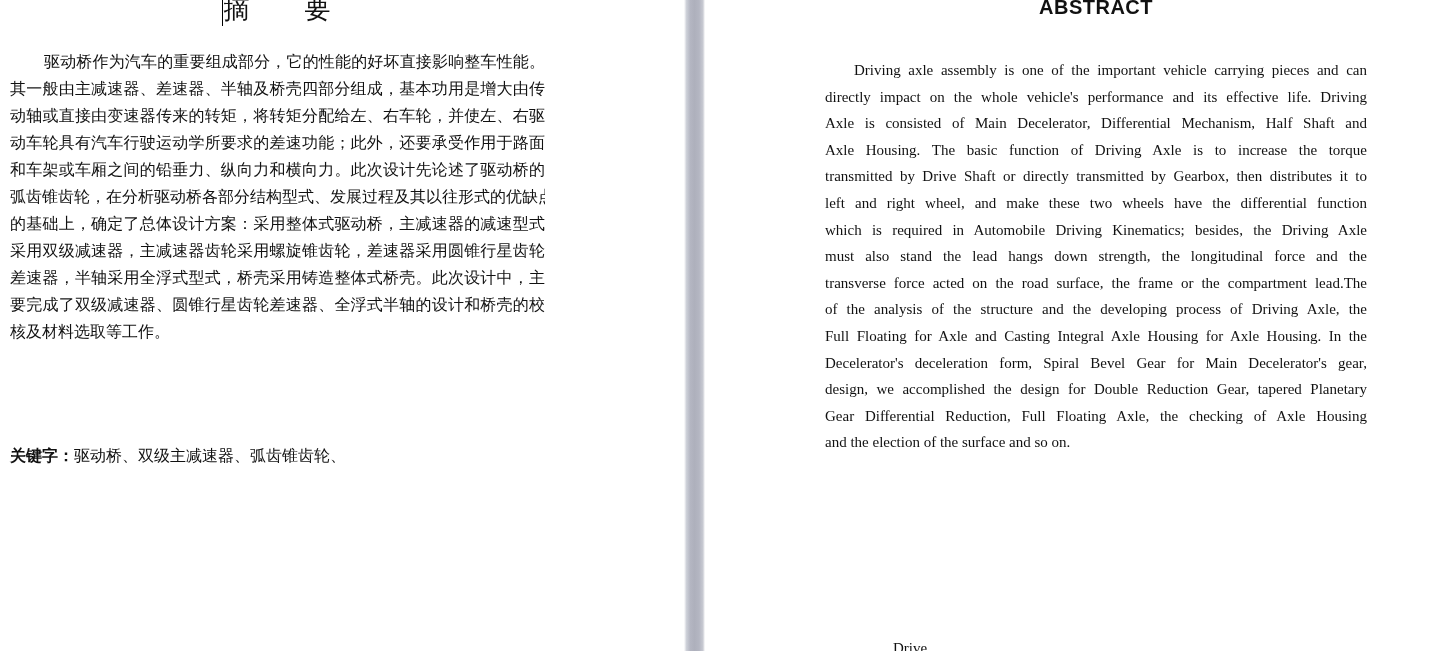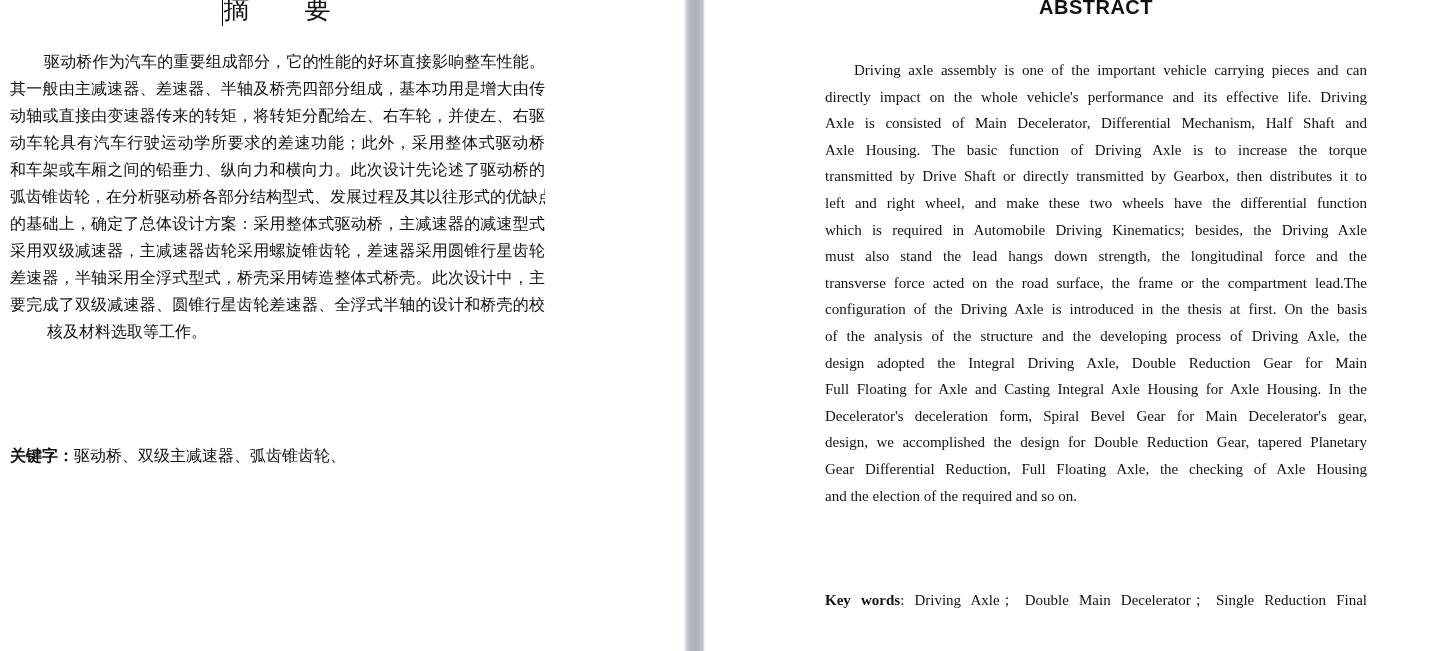--- a/index.html
+++ b/index.html
@@ -40,21 +40,21 @@
   .zh-paragraph {
     position: absolute; left: 10px; top: 48px; width: 535px;
     font-size: 16px; line-height: 27px;
   }
   .zh-line {
     text-align: justify;
     text-align-last: justify;
     overflow: hidden; white-space: nowrap;
   }
   .zh-line.first { padding-left: 34px; }
-  .zh-line.last  { text-align-last: left; margin-left: 37px; }
+  .zh-line.last  { text-align-last: left; }
   .zh-keywords {
     position: absolute; left: 10px; top: 444px; width: 620px;
     font-size: 16px; line-height: 24px; white-space: nowrap;
   }
   .zh-keywords .kw-label { font-weight: bold; }
 
   
   .en-title {
     position: absolute; left: 120px; top: -5px; width: 542px;
     text-align: center;
@@ -94,21 +94,21 @@
   <div class="page page-left">
 
     <div class="text-cursor"></div>
 
     <div class="zh-title">摘　　要</div>
 
     <div class="zh-paragraph">
       <div class="zh-line first">驱动桥作为汽车的重要组成部分，它的性能的好坏直接影响整车性能。</div>
       <div class="zh-line">其一般由主减速器、差速器、半轴及桥壳四部分组成，基本功用是增大由传</div>
       <div class="zh-line">动轴或直接由变速器传来的转矩，将转矩分配给左、右车轮，并使左、右驱</div>
-      <div class="zh-line">动车轮具有汽车行驶运动学所要求的差速功能；此外，采用整体式驱动桥</div>
+      <div class="zh-line">动车轮具有汽车行驶运动学所要求的差速功能；此外，还要承受作用于路面</div>
       <div class="zh-line">和车架或车厢之间的铅垂力、纵向力和横向力。此次设计先论述了驱动桥的</div>
       <div class="zh-line">弧齿锥齿轮，在分析驱动桥各部分结构型式、发展过程及其以往形式的优缺点</div>
       <div class="zh-line">的基础上，确定了总体设计方案：采用整体式驱动桥，主减速器的减速型式</div>
       <div class="zh-line">采用双级减速器，主减速器齿轮采用螺旋锥齿轮，差速器采用圆锥行星齿轮</div>
       <div class="zh-line">差速器，半轴采用全浮式型式，桥壳采用铸造整体式桥壳。此次设计中，主</div>
       <div class="zh-line">要完成了双级减速器、圆锥行星齿轮差速器、全浮式半轴的设计和桥壳的校</div>
       <div class="zh-line last">核及材料选取等工作。</div>
     </div>
 
     <div class="zh-keywords">
@@ -125,31 +125,26 @@
     <div class="en-paragraph">
       <div class="en-line first">Driving axle assembly is one of the important vehicle carrying pieces and can</div>
       <div class="en-line">directly impact on the whole vehicle's performance and its effective life. Driving</div>
       <div class="en-line">Axle is consisted of Main Decelerator, Differential Mechanism, Half Shaft and</div>
       <div class="en-line">Axle Housing. The basic function of Driving Axle is to increase the torque</div>
       <div class="en-line">transmitted by Drive Shaft or directly transmitted by Gearbox, then distributes it to</div>
       <div class="en-line">left and right wheel, and make these two wheels have the differential function</div>
       <div class="en-line">which is required in Automobile Driving Kinematics; besides, the Driving Axle</div>
       <div class="en-line">must also stand the lead hangs down strength, the longitudinal force and the</div>
       <div class="en-line">transverse force acted on the road surface, the frame or the compartment lead.The</div>
-      <div class="en-line">configuration of the Driving Axle is introduced in the thesis at first. On the basis</div>
       <div class="en-line">of the analysis of the structure and the developing process of Driving Axle, the</div>
-      <div class="en-line">design adopted the Integral Driving Axle, Double Reduction Gear for Main</div>
       <div class="en-line">Full Floating for Axle and Casting Integral Axle Housing for Axle Housing. In the</div>
       <div class="en-line">Decelerator's deceleration form, Spiral Bevel Gear for Main Decelerator's gear,</div>
       <div class="en-line">design, we accomplished the design for Double Reduction Gear, tapered Planetary</div>
       <div class="en-line">Gear Differential Reduction, Full Floating Axle, the checking of Axle Housing</div>
-      <div class="en-line last">and the election of the required and so on.</div>
+      <div class="en-line last">and the election of the surface and so on.</div>
     </div>
 
     <div class="en-keywords">
-      <div class="kw-line1">
-        <span class="kw-label">Key words</span><span>: Driving Axle； Double Main Decelerator； Single Reduction Final</span>
-      </div>
       <div class="kw-line2">Drive</div>
     </div>
   </div>
 
 </div>
 
 </body></html>

